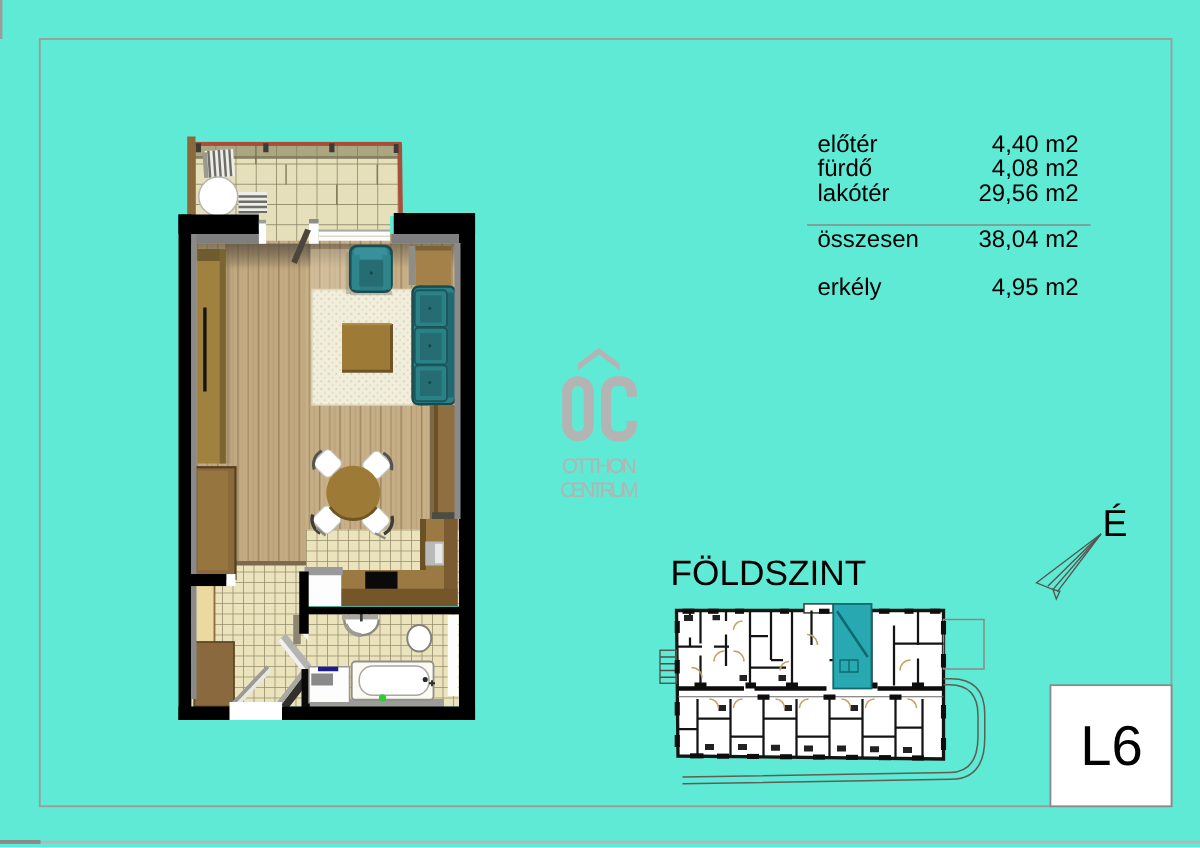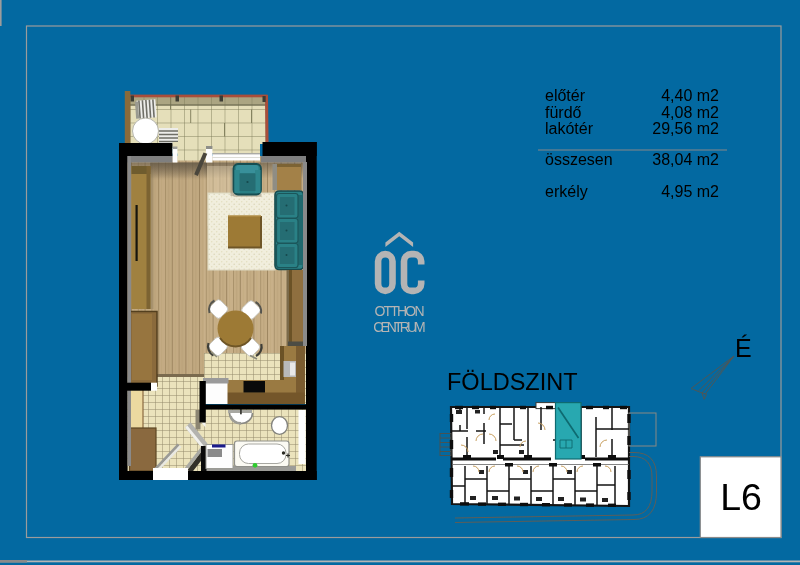--- a/index.html
+++ b/index.html
@@ -1,16 +1,16 @@
 <!DOCTYPE html>
 <html><head>
 <meta charset="utf-8">
 <style>
 html,body{margin:0;padding:0;background:#fff;}
-#page{position:relative;width:800px;height:565px;background:#0369a1;font-family:"Liberation Sans",sans-serif;overflow:hidden;}
+#page{position:relative;width:800px;height:565px;background:#5eead4;font-family:"Liberation Sans",sans-serif;overflow:hidden;}
 svg{position:absolute;left:0;top:0;}
 </style>
 </head>
 <body>
 <div id="page">
 <svg width="800" height="565" viewBox="0 0 800 565">
 <defs>
 <pattern id="btile" width="13.5" height="13.5" patternUnits="userSpaceOnUse" x="130" y="95.5">
 <rect width="13.5" height="13.5" fill="#e5dfba"></rect>
 <path d="M0,0 H13.5 M0,0 V13.5" stroke="#7d7a58" stroke-width="0.9" fill="none"></path>

